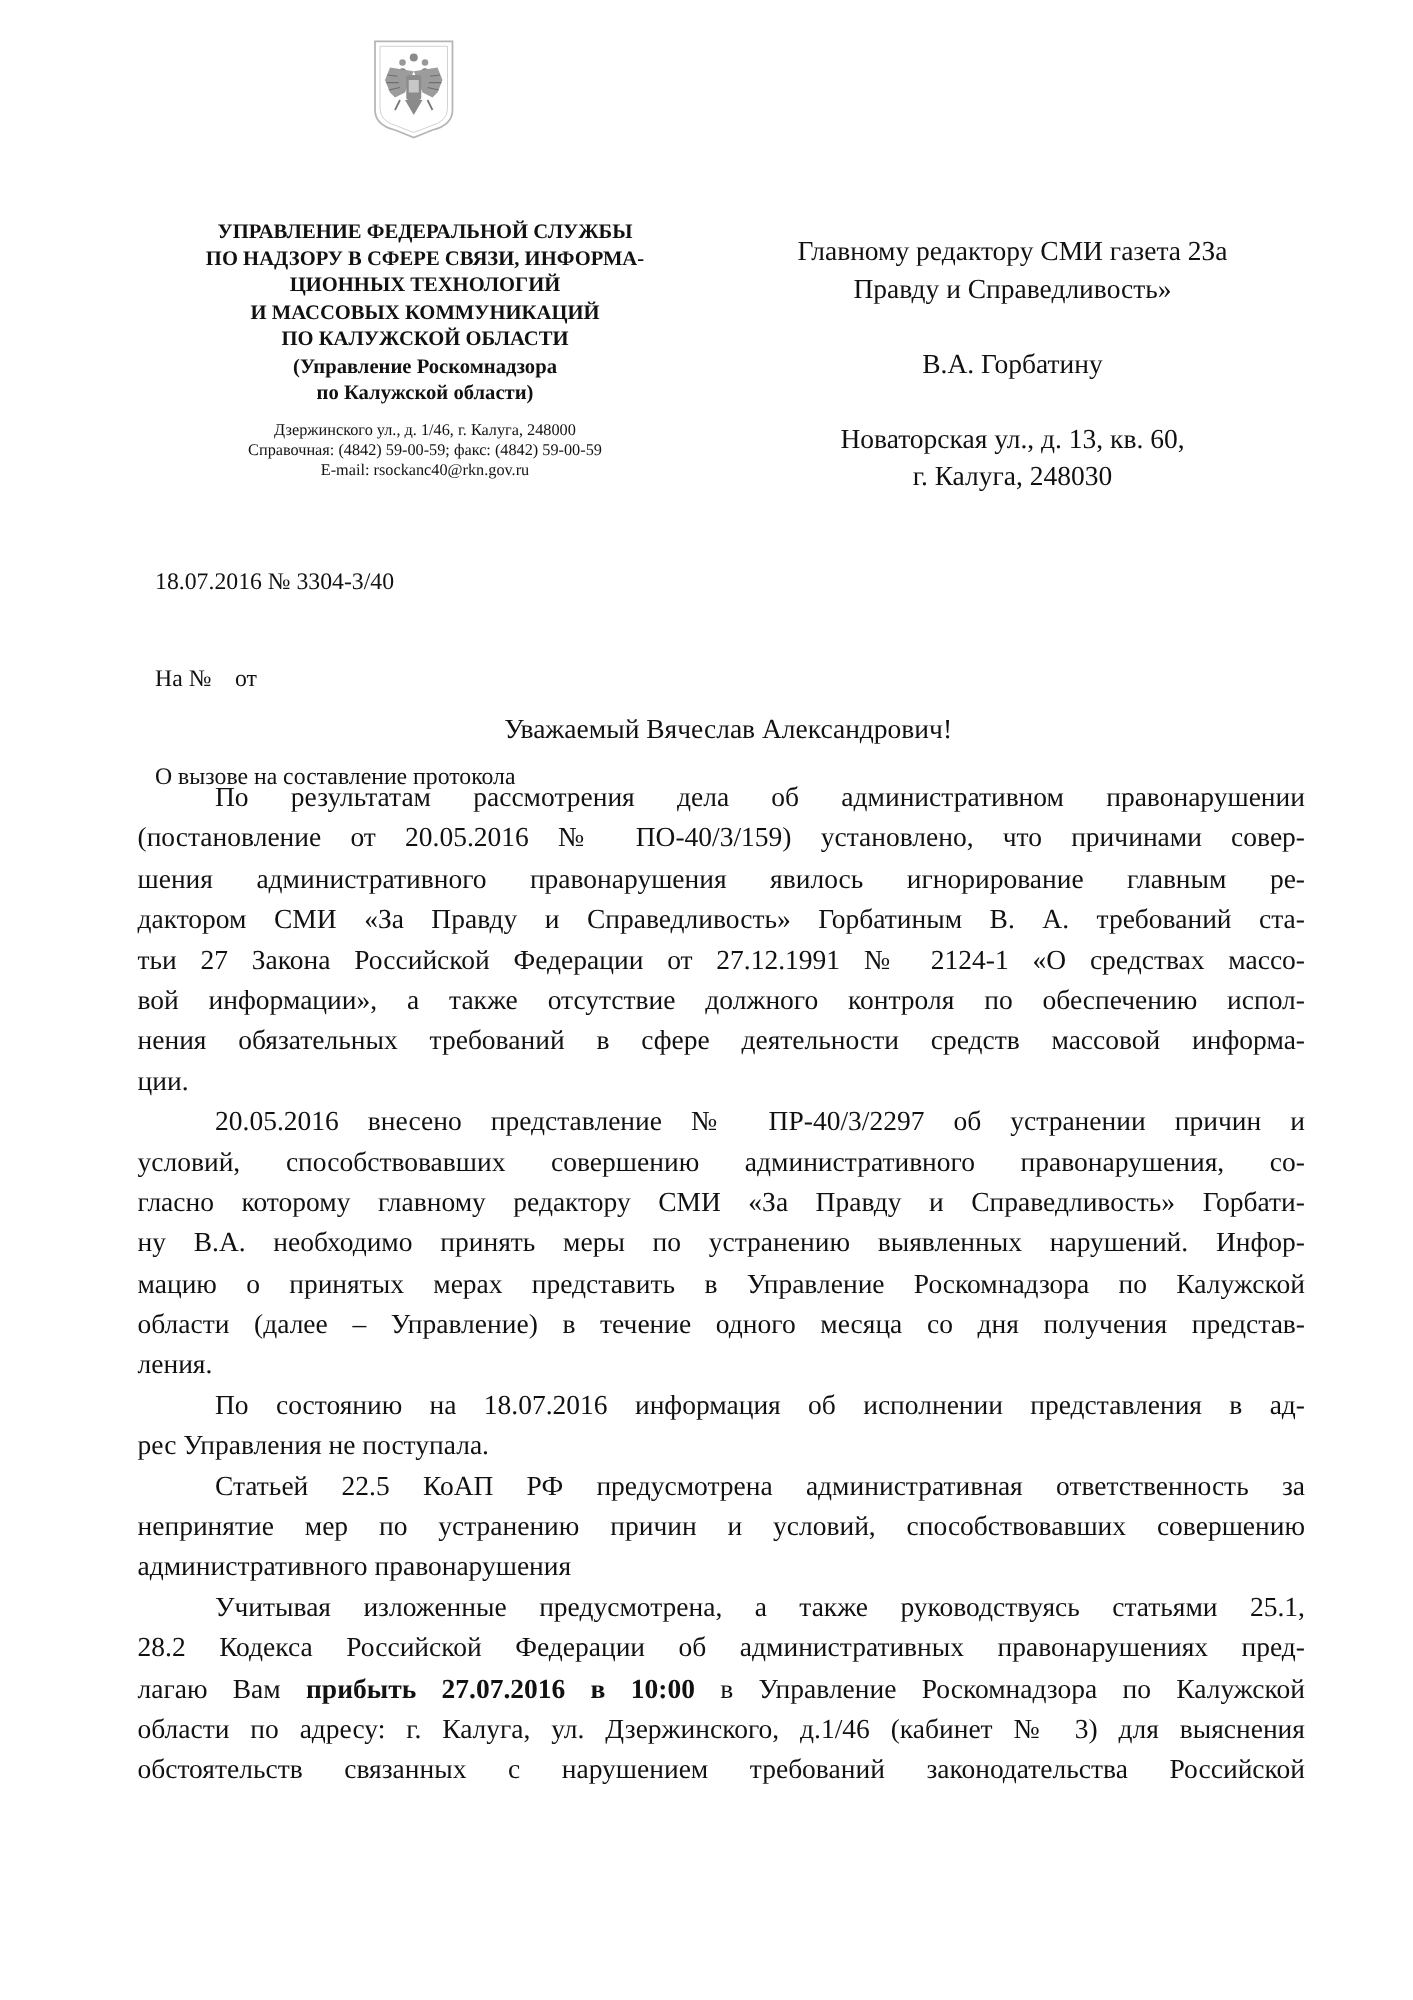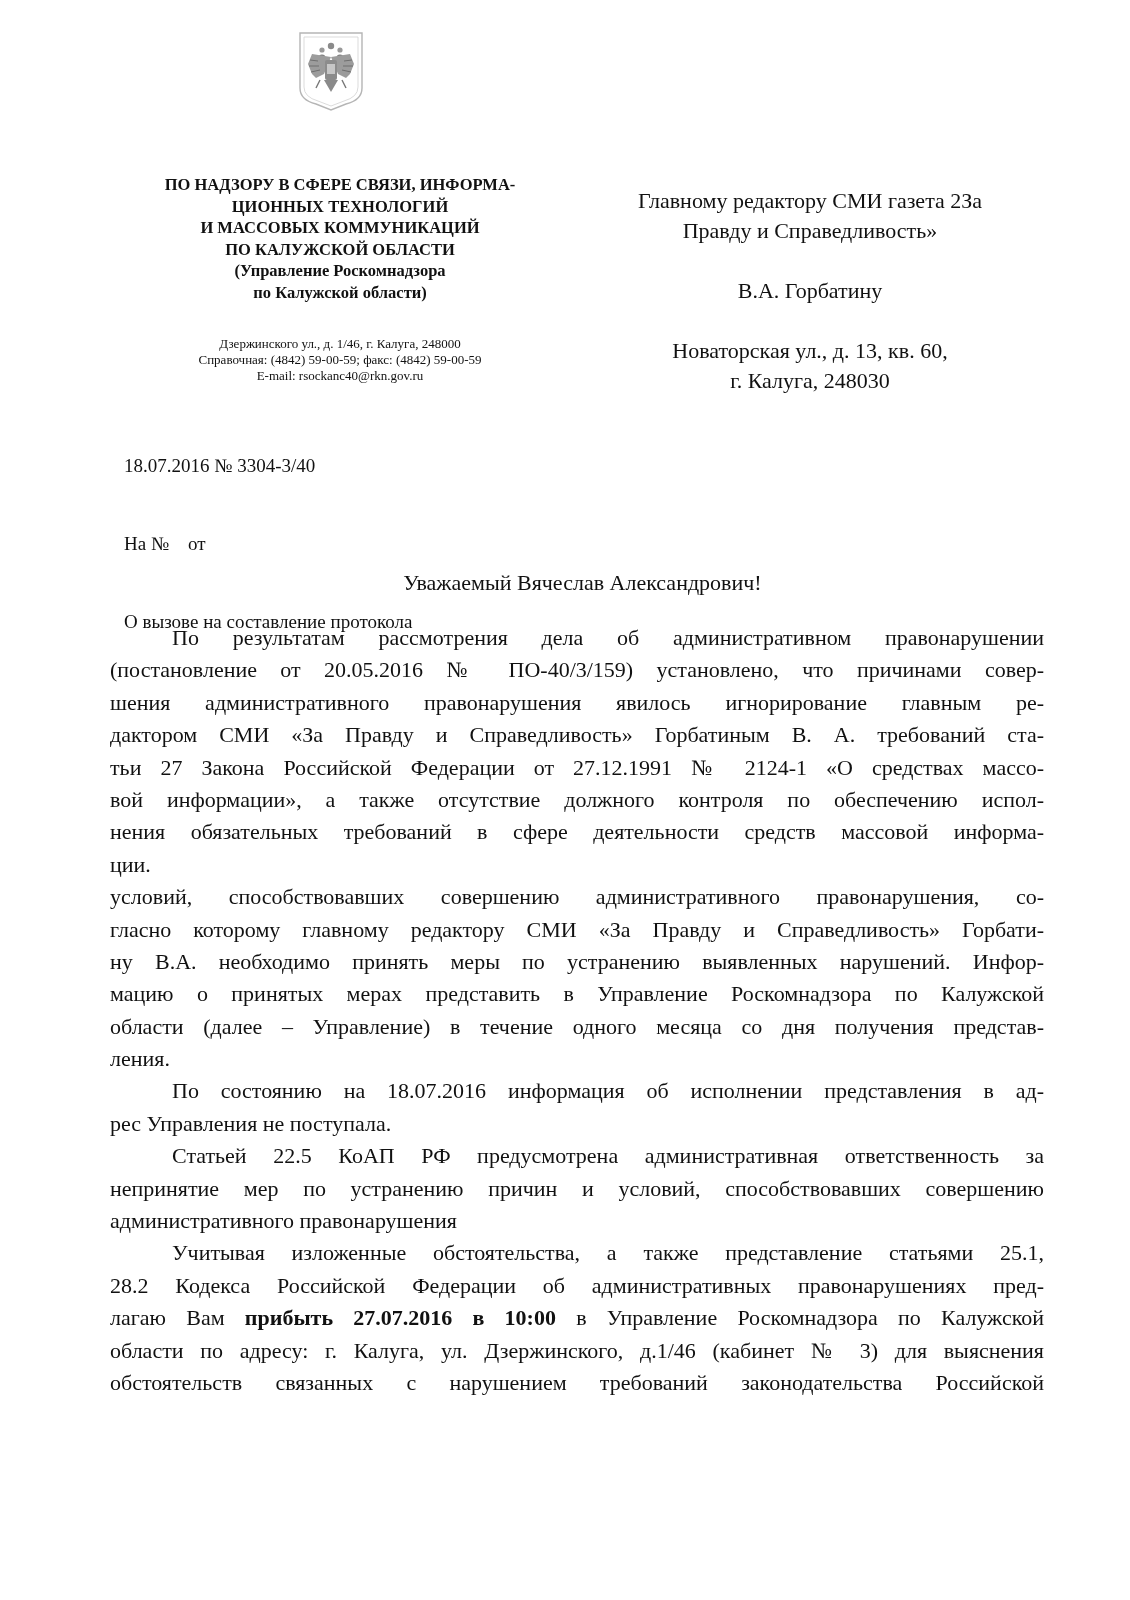--- a/index.html
+++ b/index.html
@@ -140,20 +140,21 @@
       <rect x="31" y="30" width="12" height="20" rx="2" fill="#8c8c8c"></rect>
       <rect x="33" y="34" width="8" height="10" fill="#c7c7c7"></rect>
 
       <path d="M30 50 L37 62 L44 50 Z" fill="#8a8a8a"></path>
       <path d="M26 50 L22 58 M48 50 L52 58" stroke="#777" stroke-width="1.4"></path>
     </svg>
   </div>
 
 
   <div class="agency-full">
+    <span class="line">УПРАВЛЕНИЕ ФЕДЕРАЛЬНОЙ СЛУЖБЫ</span>
     <span class="line">ПО НАДЗОРУ В СФЕРЕ СВЯЗИ, ИНФОРМА-</span>
     <span class="line">ЦИОННЫХ ТЕХНОЛОГИЙ</span>
     <span class="line">И МАССОВЫХ КОММУНИКАЦИЙ</span>
     <span class="line">ПО КАЛУЖСКОЙ ОБЛАСТИ</span>
     <span class="line paren">(Управление Роскомнадзора</span>
     <span class="line paren">по Калужской области)</span>
   </div>
 
   <div class="agency-contacts">
     <span class="line">Дзержинского ул., д. 1/46, г. Калуга, 248000</span>
@@ -183,33 +184,34 @@
 
     <span class="ln indent">По результатам рассмотрения дела об административном правонарушении</span>
     <span class="ln">(постановление от 20.05.2016 № ПО-40/3/159) установлено, что причинами совер-</span>
     <span class="ln">шения административного правонарушения явилось игнорирование главным ре-</span>
     <span class="ln">дактором СМИ «За Правду и Справедливость» Горбатиным В. А. требований ста-</span>
     <span class="ln">тьи 27 Закона Российской Федерации от 27.12.1991 № 2124-1 «О средствах массо-</span>
     <span class="ln">вой информации», а также отсутствие должного контроля по обеспечению испол-</span>
     <span class="ln">нения обязательных требований в сфере деятельности средств массовой информа-</span>
     <span class="ln last">ции.</span>
 
+    <span class="ln indent">20.05.2016 внесено представление № ПР-40/3/2297 об устранении причин и</span>
     <span class="ln">условий, способствовавших совершению административного правонарушения, со-</span>
     <span class="ln">гласно которому главному редактору СМИ «За Правду и Справедливость» Горбати-</span>
     <span class="ln">ну В.А. необходимо принять меры по устранению выявленных нарушений. Инфор-</span>
     <span class="ln">мацию о принятых мерах представить в Управление Роскомнадзора по Калужской</span>
     <span class="ln">области (далее – Управление) в течение одного месяца со дня получения представ-</span>
     <span class="ln last">ления.</span>
 
     <span class="ln indent">По состоянию на 18.07.2016 информация об исполнении представления в ад-</span>
     <span class="ln last">рес Управления не поступала.</span>
 
     <span class="ln indent">Статьей 22.5 КоАП РФ предусмотрена административная ответственность за</span>
     <span class="ln">непринятие мер по устранению причин и условий, способствовавших совершению</span>
     <span class="ln last">административного правонарушения</span>
 
-    <span class="ln indent">Учитывая изложенные обстоятельства, а также представление статьями 25.1,</span>
+    <span class="ln indent">Учитывая изложенные предусмотрена, а также руководствуясь статьями 25.1,</span>
     <span class="ln">28.2 Кодекса Российской Федерации об административных правонарушениях пред-</span>
     <span class="ln"><span style="white-space: pre;">лагаю Вам </span><span class="bold" style="white-space: pre;">прибыть 27.07.2016 в 10:00</span><span style="white-space: pre;"> в Управление Роскомнадзора по Калужской</span></span>
     <span class="ln">области по адресу: г. Калуга, ул. Дзержинского, д.1/46 (кабинет № 3) для выяснения</span>
     <span class="ln">обстоятельств связанных с нарушением требований законодательства Российской</span>
   </div>
 </div>
 
 </body></html>

